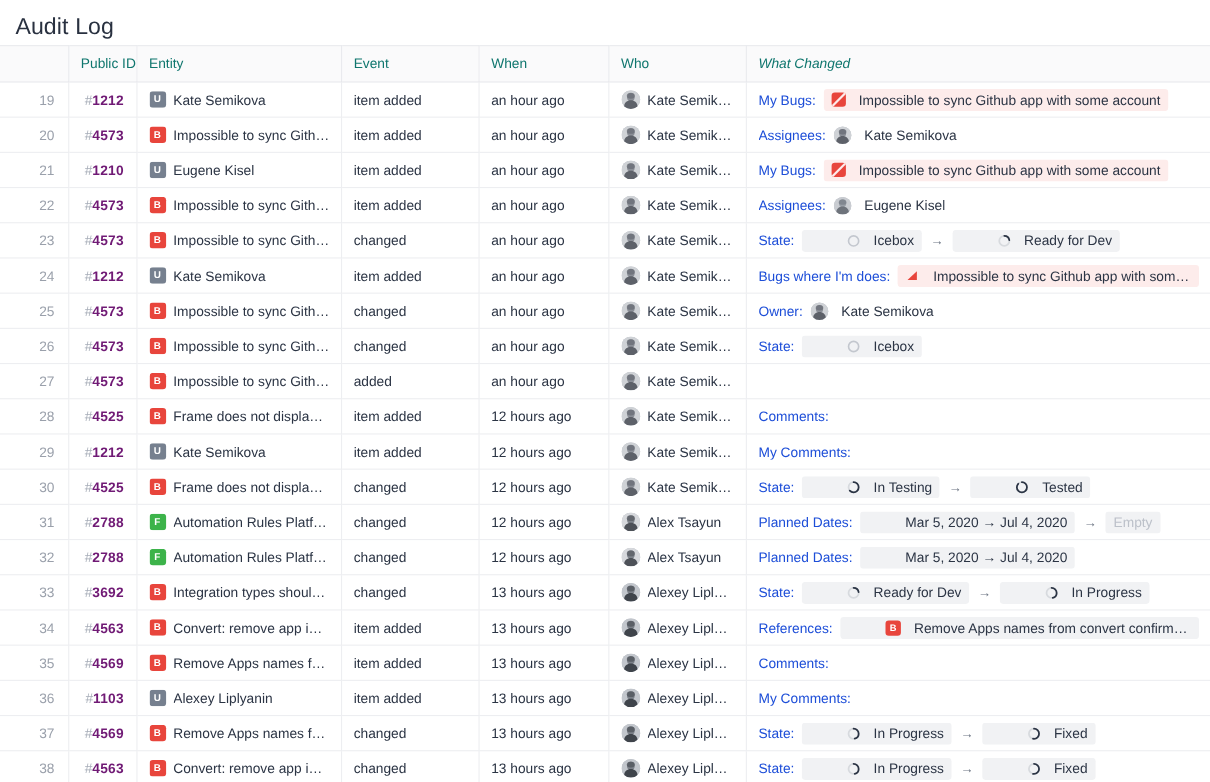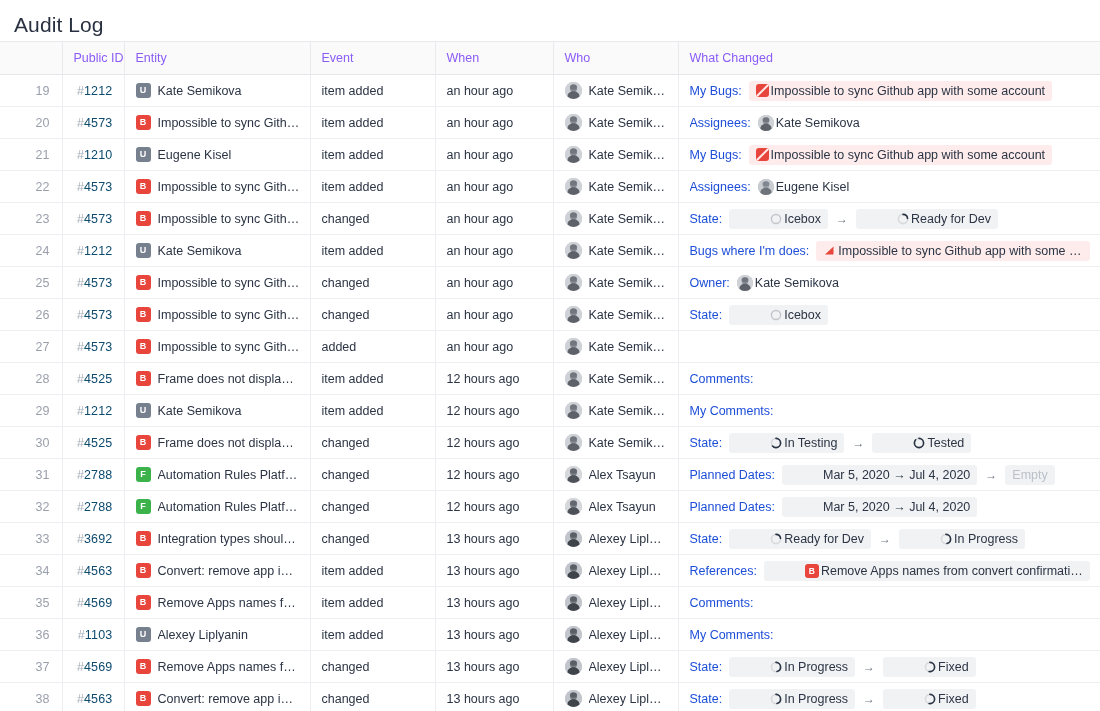--- a/index.html
+++ b/index.html
@@ -33,34 +33,34 @@
   col.c-idx   { width: 62px; }
   col.c-pid   { width: 62px; }
   col.c-ent   { width: 186px; }
   col.c-evt   { width: 125px; }
   col.c-when  { width: 118px; }
   col.c-who   { width: 125px; }
   col.c-what  { width: 422px; }
 
   thead th {
     background: #fafafb;
-    color: #8b5cf6;
+    color: #0f766e;
     font-weight: 400;
     font-size: 12.5px;
     text-align: left;
     padding: 9px 10px 9px 11px;
     border-top: 1px solid #e9eaee;
     border-bottom: 1px solid #e6e7eb;
     border-right: 1px solid #e9eaee;
     height: 33px;
     white-space: nowrap;
     overflow: hidden;
   }
   thead th.idx-h { border-right: 1px solid #e9eaee; }
-  thead th:last-child { border-right: none; }
+  thead th:last-child { border-right: none; font-style: italic; }
 
   tbody td {
     border-bottom: 1px solid #edeef1;
     border-right: 1px solid #edeef1;
     padding: 0 10px 0 11px;
     height: 32px;
     color: #2b3444;
     vertical-align: middle;
     white-space: nowrap;
     overflow: hidden;
@@ -71,21 +71,21 @@
     text-align: right;
     color: #9aa0ab;
     font-size: 12.5px;
     padding-right: 12px;
   }
   td.pid {
     text-align: right;
     padding-right: 11px;
   }
   td.pid .hash { color: #a7adb8; }
-  td.pid .num  { color: #0c4a6e; font-weight: 400; letter-spacing: .2px; }
+  td.pid .num  { color: #701a75; font-weight: 700; letter-spacing: .2px; }
 
   .ent-wrap { display: flex; align-items: center; gap: 7px; overflow: hidden; }
   .ent-name {
     overflow: hidden; text-overflow: ellipsis; white-space: nowrap;
     color: #2b3444;
   }
 
   .etype {
     flex: none;
     width: 15px; height: 15px;
@@ -116,21 +116,21 @@
 
   .what-wrap {
     display: flex; align-items: center; gap: 7px;
     overflow: hidden; white-space: nowrap;
   }
   .what-label { color: #1d4ed8; flex: none; }
 
   .chip {
     display: inline-flex;
     align-items: center;
-    gap: 2px;
+    gap: 12px;
     background: #f1f2f4;
     border-radius: 3px;
     padding: 2px 7px;
     height: 20px;
     max-width: 100%;
     overflow: hidden;
   }
   .chip .chip-text {
     overflow: hidden; text-overflow: ellipsis; white-space: nowrap;
     color: #2b3444;

